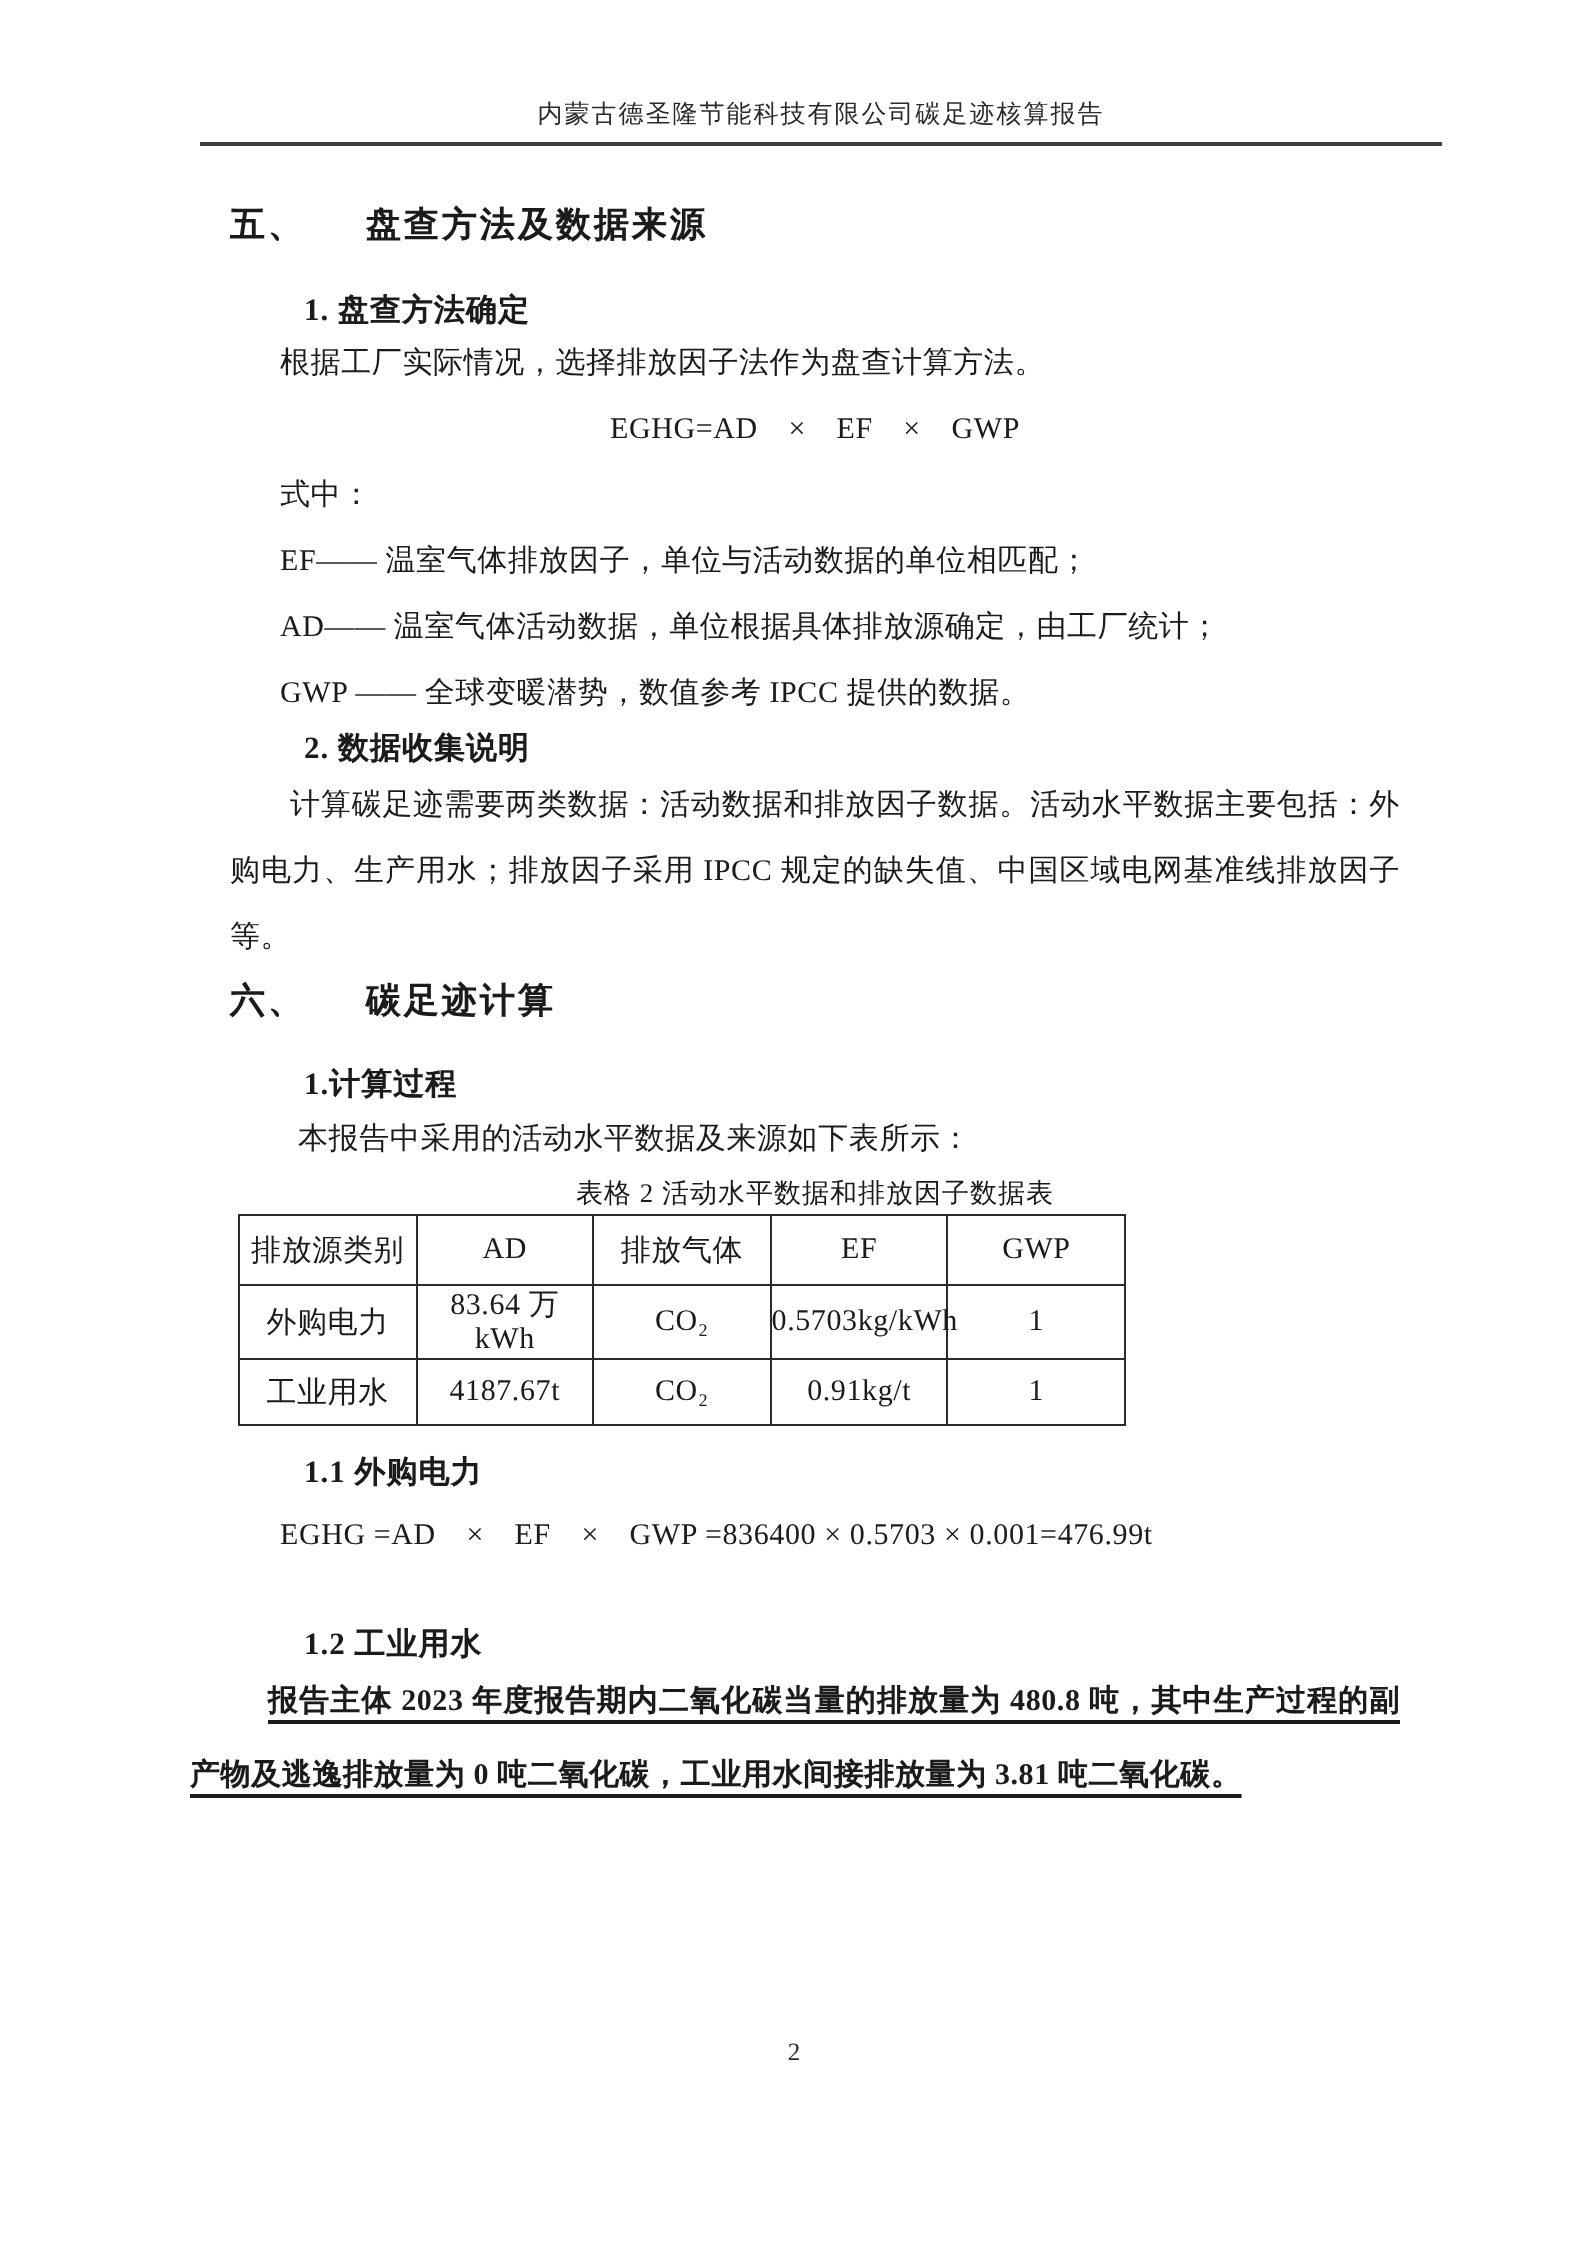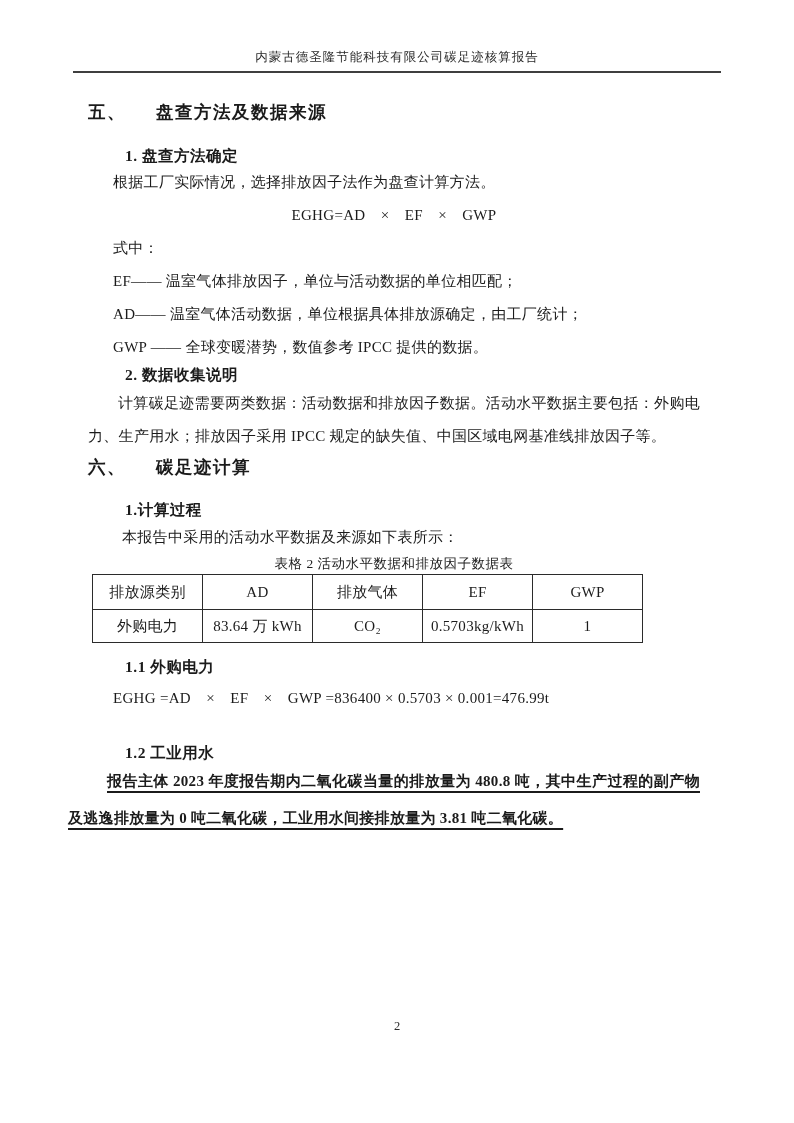--- a/index.html
+++ b/index.html
@@ -6,21 +6,21 @@
     margin: 0;
     padding: 0;
     background: #ffffff;
   }
   .page {
     position: relative;
     width: 794px;
     height: 1123px;
     background: #ffffff;
     box-sizing: border-box;
-    padding: 50px 94px 0 88px;
+    padding: 50px 94px 0 115px;
     font-family: "Liberation Serif", "DejaVu Serif", serif;
     color: #1b1b1b;
     overflow: hidden;
   }
   .doc-header {
     margin-left: -15px;
     margin-right: -21px;
     text-align: center;
     font-size: 12.5px;
     line-height: 15px;
@@ -65,21 +65,21 @@
   #para2 { margin-top: 2px; }
   #para-table-intro { margin-top: 1px; margin-left: 34px; }
   .caption {
     font-size: 13.5px;
     line-height: 20px;
     text-align: center;
     letter-spacing: 0.5px;
   }
   table.data {
     border-collapse: collapse;
-    width: 551px;
+    width: 444px;
     margin-left: 4px;
     table-layout: fixed;
   }
   table.data th, table.data td {
     border: 1px solid #2b2b2b;
     text-align: center;
     font-size: 15px;
     font-weight: normal;
     padding: 0;
     letter-spacing: 0.3px;
@@ -160,20 +160,27 @@
       </tr>
     </thead>
     <tbody>
       <tr>
         <td>外购电力</td>
         <td>83.64 万 kWh</td>
         <td>CO₂</td>
         <td>0.5703kg/kWh</td>
         <td>1</td>
       </tr>
+      <tr>
+        <td>工业用水</td>
+        <td>4187.67t</td>
+        <td>CO₂</td>
+        <td>0.91kg/t</td>
+        <td>1</td>
+      </tr>
     </tbody>
   </table>
 
   <div class="h-sub" id="s6-sub11">1.1 外购电力</div>
 
   <p class="indent25" id="formula-11">EGHG =AD　×　EF　×　GWP =836400 × 0.5703 × 0.001=476.99t</p>
 
   <div class="h-sub" id="s6-sub12">1.2 工业用水</div>
 
 

